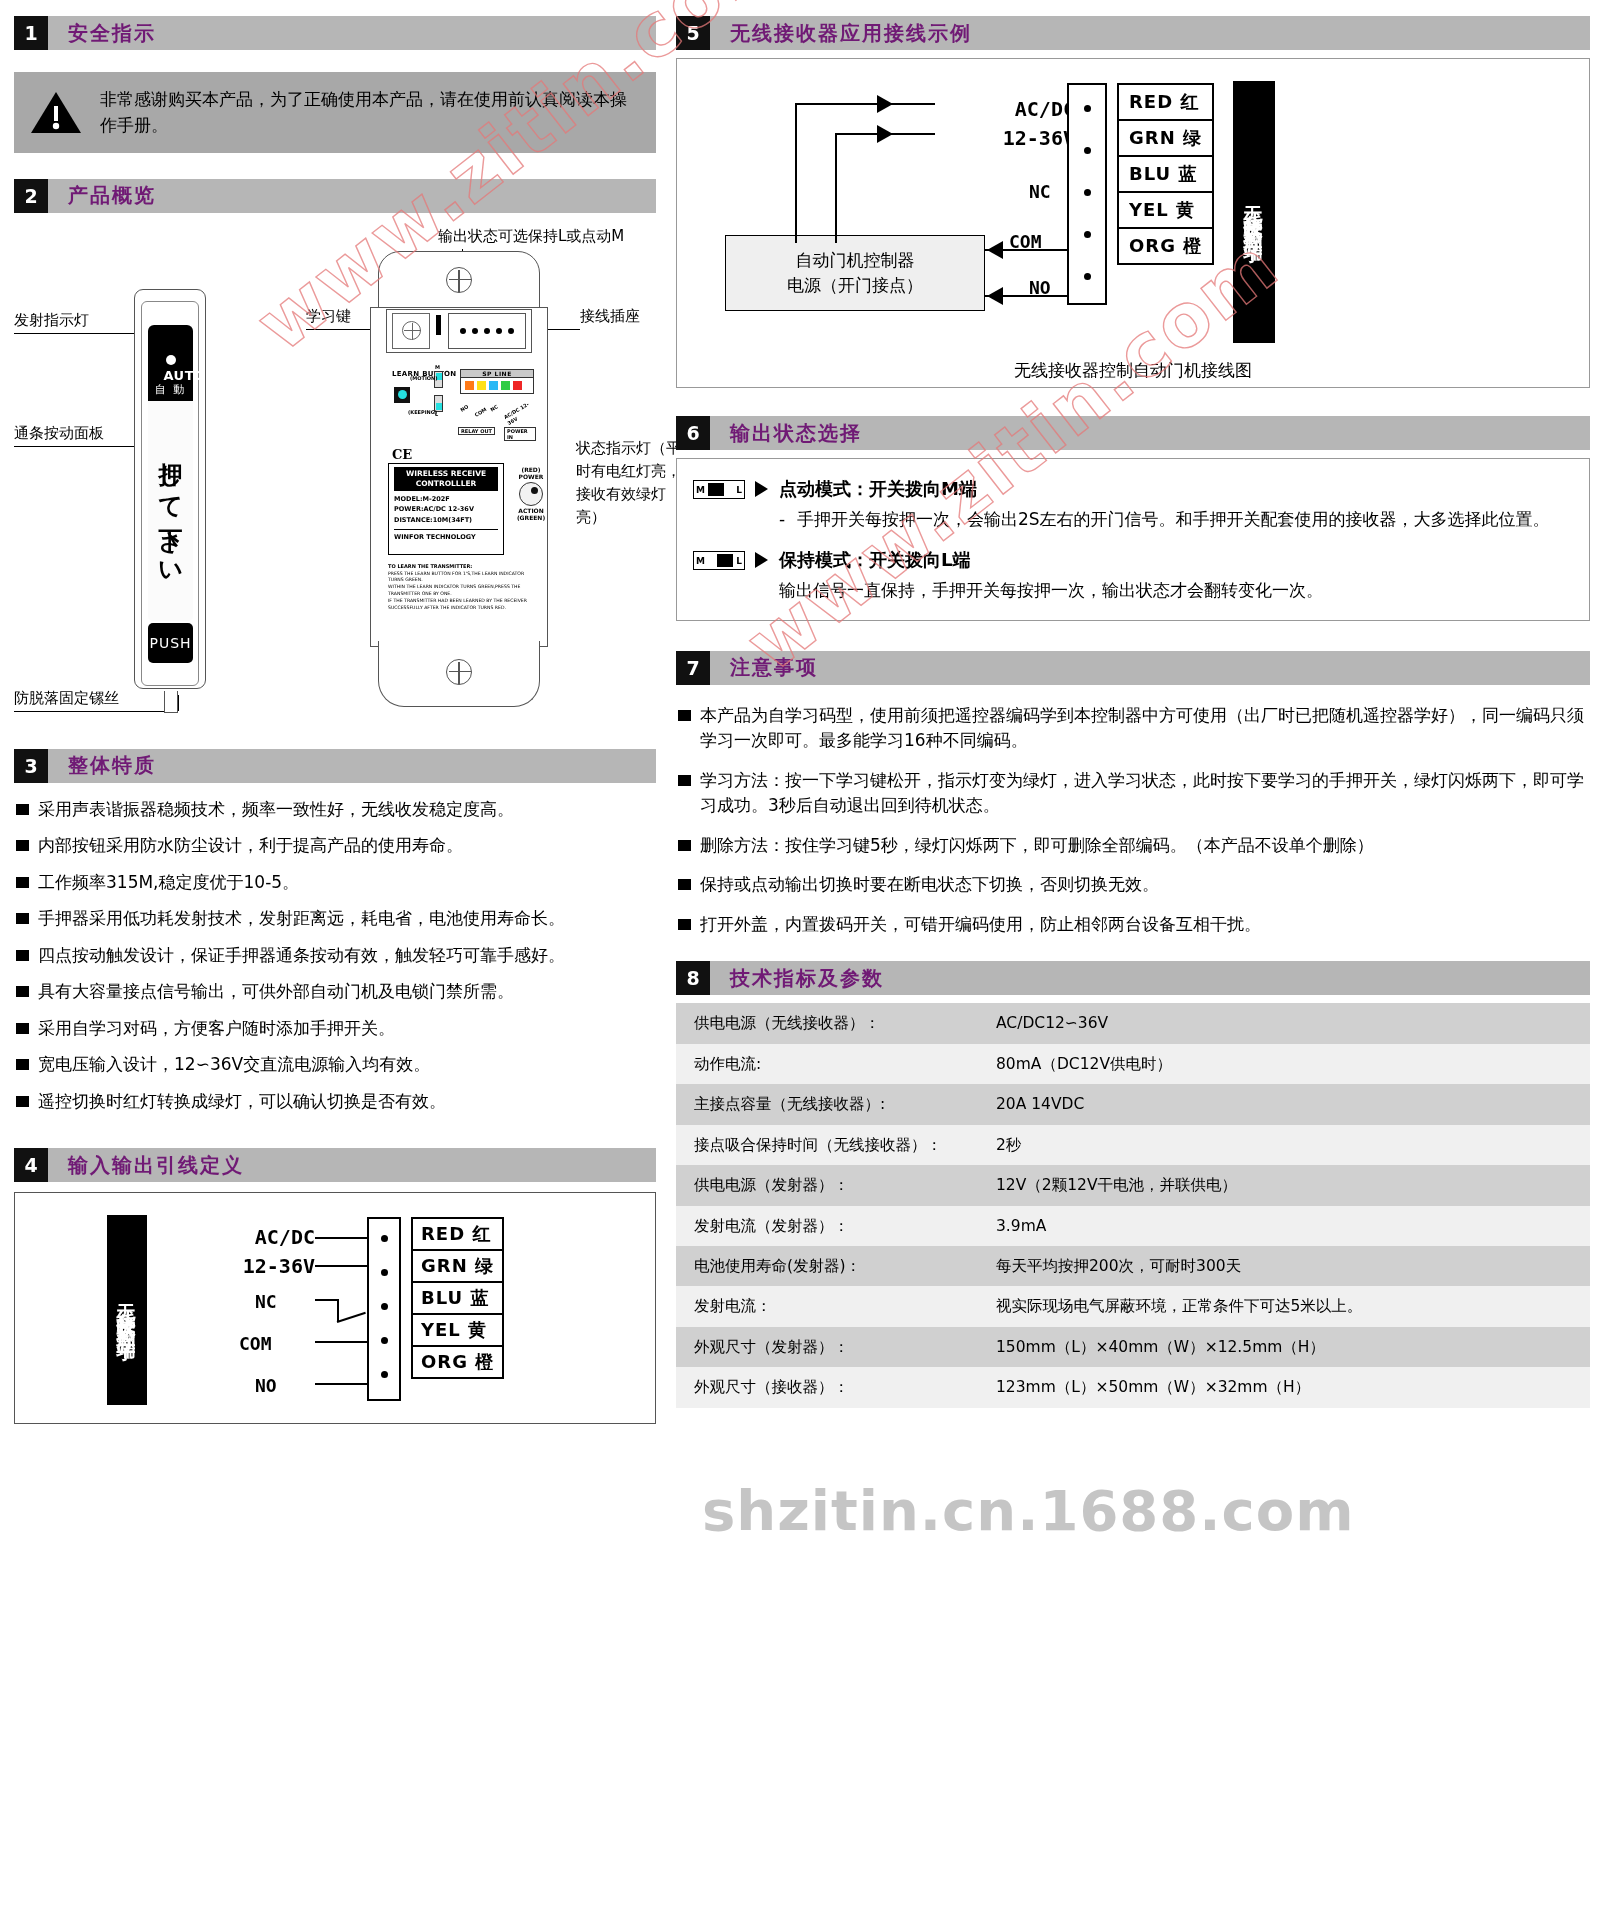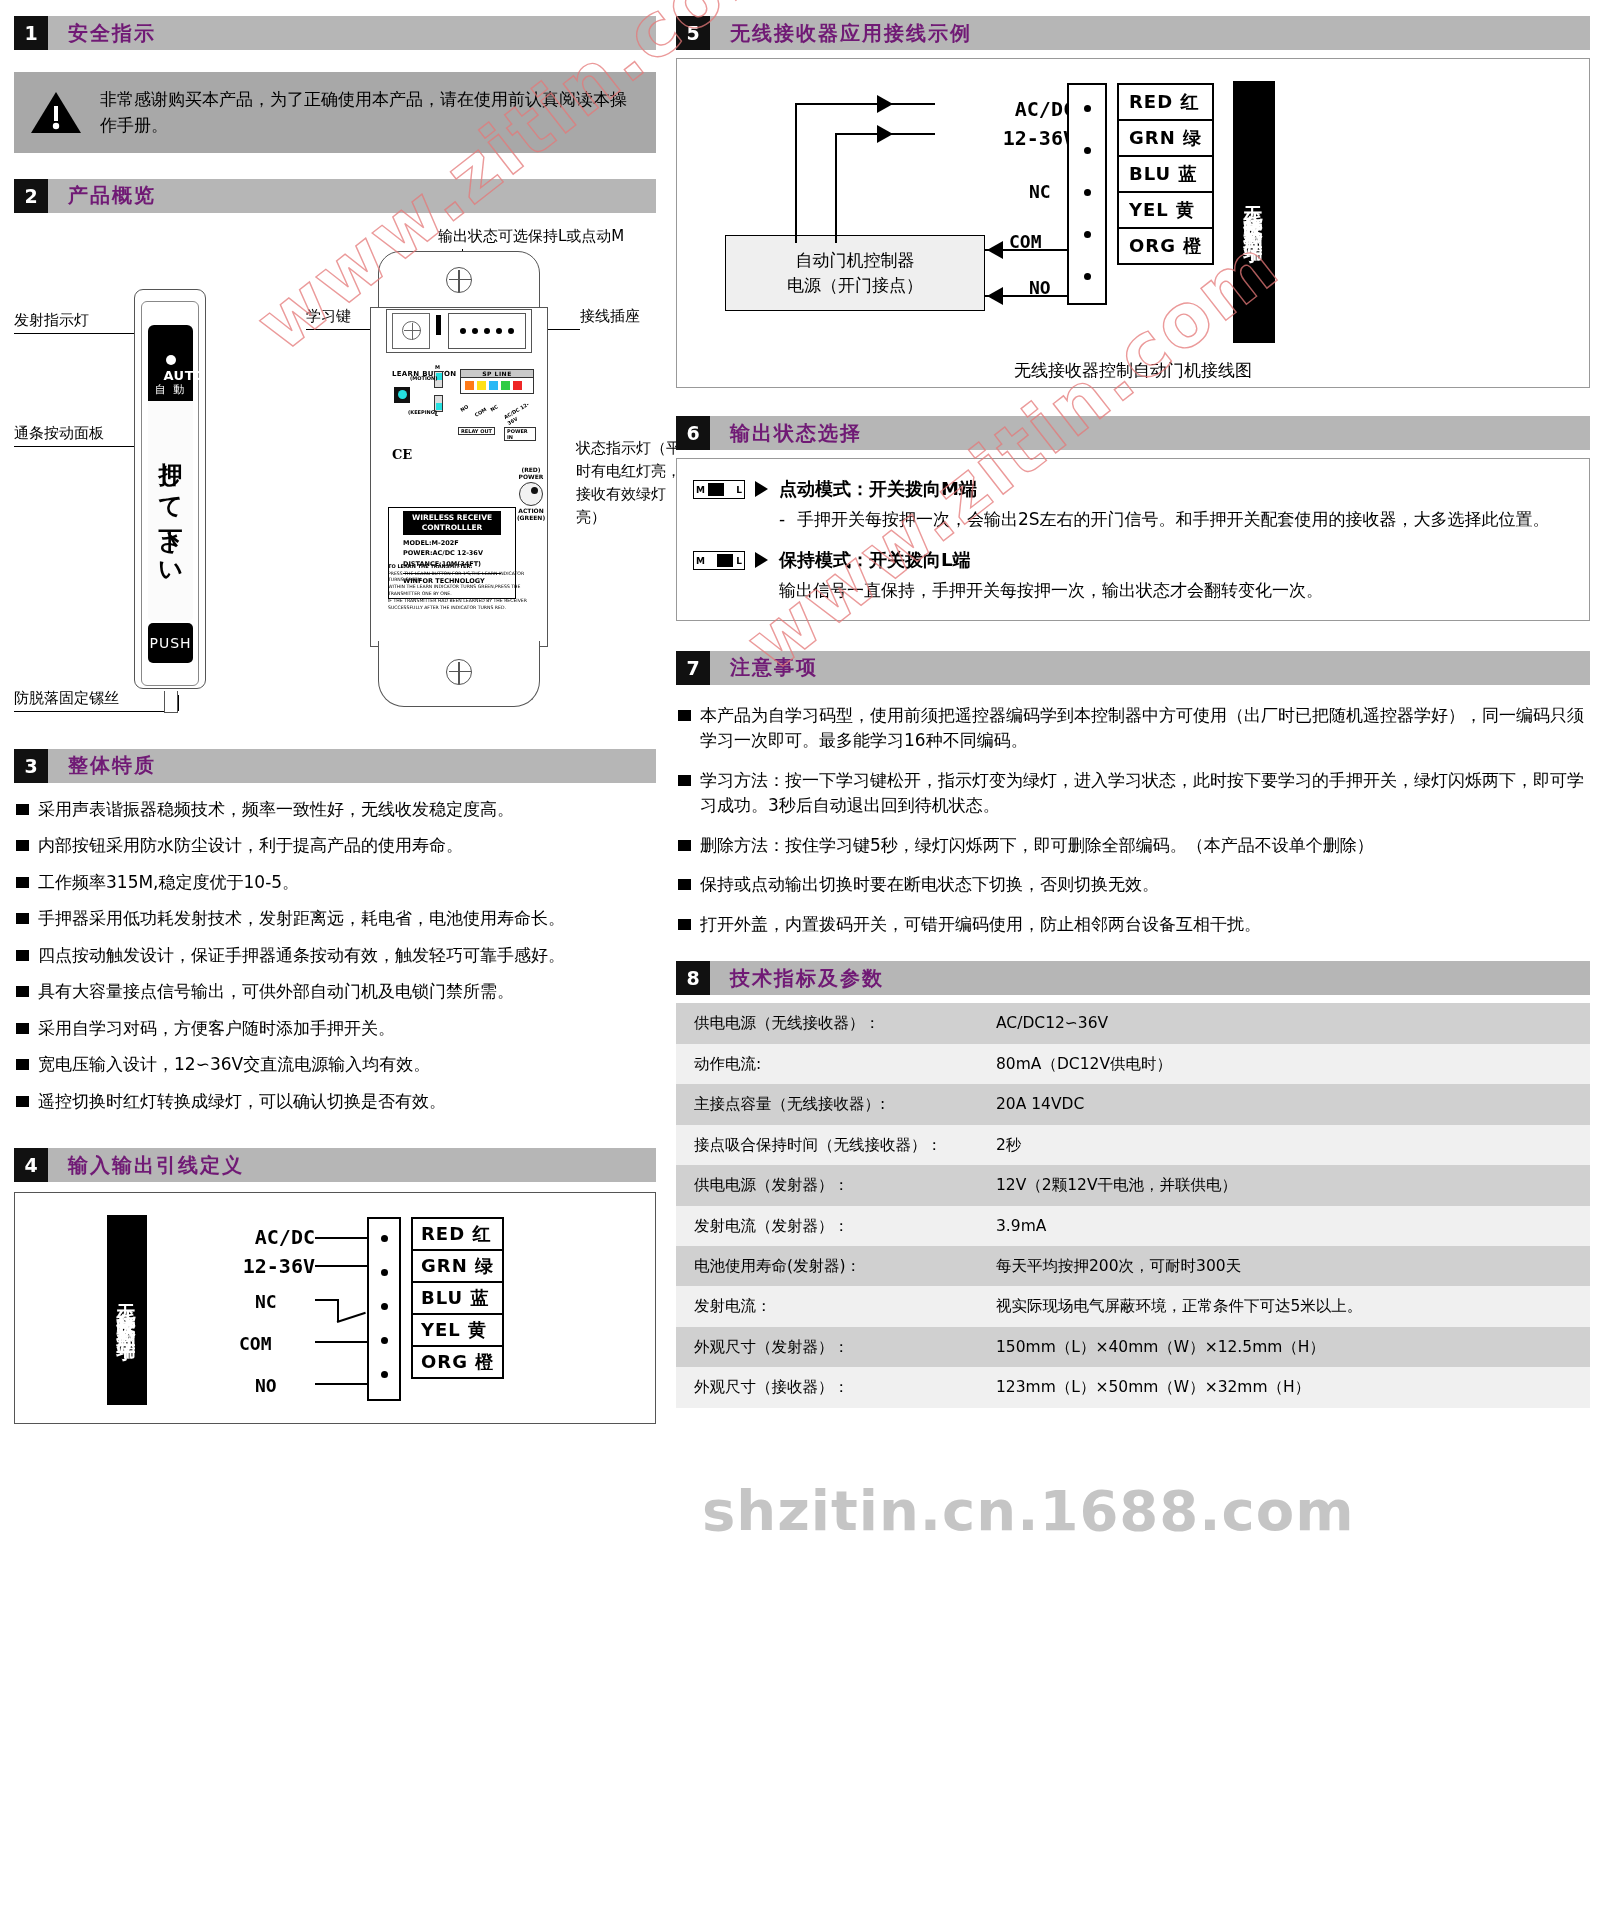--- a/index.html
+++ b/index.html
@@ -132,22 +132,22 @@
   .pcb .swl { position:absolute; font-size:5px; font-weight:bold; white-space:nowrap;}
   .spline { position:absolute; left:74px; top:6px; width:74px; }
   .spline .hdr { background:#c9c9c9; border:1px solid #333; font-size:6px; font-weight:bold; text-align:center; letter-spacing:.5px;}
   .spline .leds { border:1px solid #333; border-top:none; display:flex; gap:3px; padding:3px 4px; background:#fff;}
   .spline .leds i { width:9px; height:9px; display:block; }
   .pcb .pinlbl { position:absolute; font-size:5px; font-weight:bold; transform:rotate(-32deg); }
   .pcb .tag { position:absolute; border:1px solid #333; font-size:5px; font-weight:bold; padding:0 2px; background:#fff;}
   .ce { position:absolute; left:28px; top:196px; font-size:13px; font-weight:bold; font-family:"DejaVu Serif","Liberation Serif",serif;}
 
   .rx-label {
-    position:absolute; left:24px; top:212px; width:128px; height:92px;
-    border:1.5px solid #000; background:#fff; padding:3px 14px;margin-top:44px;
+    position:absolute; left:24px; top:212px; width:116px; height:92px;
+    border:1.5px solid #000; background:#fff; padding:3px 5px;
   }
   .rx-label .t1 { background:#000; color:#fff; font-size:7.5px; font-weight:bold; text-align:center; line-height:1.35; padding:2px 0;}
   .rx-label .t2 { font-size:6.5px; font-weight:bold; line-height:1.6; margin-top:3px; }
   .rx-label .t3 { font-size:6.5px; font-weight:bold; border-top:1px solid #000; margin-top:4px; padding-top:3px; }
 
   .rx-action { position:absolute; left:152px; top:216px; width:30px; text-align:center; }
   .rx-action .cap { font-size:6px; font-weight:bold; line-height:1.15; }
   .rx-action .knob { width:24px;height:24px;border-radius:50%;border:1.4px solid #333;background:#f2f2f2;margin:2px auto;position:relative;}
   .rx-action .knob::after{content:"";position:absolute;right:4px;top:4px;width:7px;height:7px;border-radius:50%;background:#111;}
 

